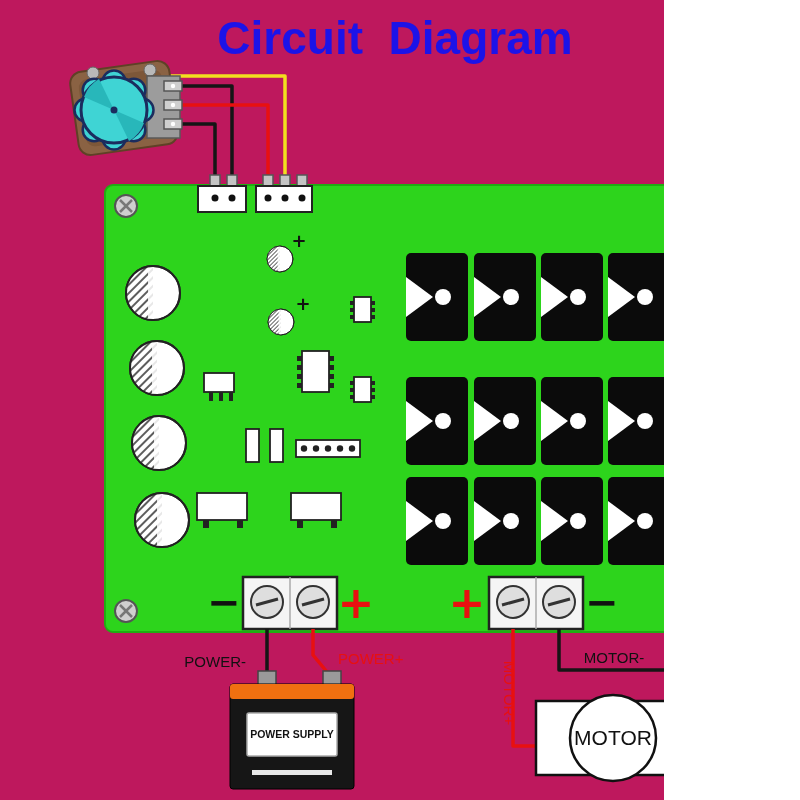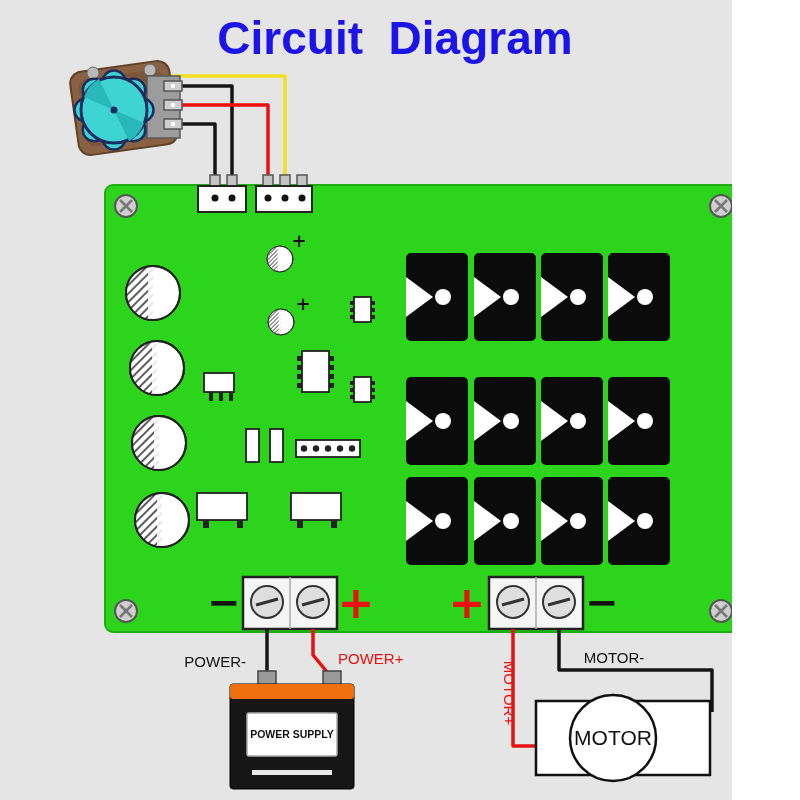--- a/index.html
+++ b/index.html
@@ -1,16 +1,16 @@
 <!DOCTYPE html>
 <html><head>
 <meta charset="utf-8">
 <style>
   html,body{margin:0;padding:0;background:#ffffff;}
-  .stage{position:relative;width:732px;height:800px;background:#e5e5e5;overflow:hidden;
+  .stage{position:relative;width:664px;height:800px;background:#be185d;overflow:hidden;
          font-family:"Liberation Sans",sans-serif;}
   svg{position:absolute;left:0;top:0;}
   .title{font:bold 46px "Liberation Sans",sans-serif;white-space:pre;letter-spacing:0px;}
   .sign-m{font:bold 40px "DejaVu Sans",sans-serif;fill:#111;}
   .sign-p{font:bold 44px "DejaVu Sans",sans-serif;fill:#e81010;}
   .cap-plus{font:bold 18px "DejaVu Sans",sans-serif;fill:#111;}
   .lbl{font:15px "Liberation Sans",sans-serif;fill:#111;}
   .lbl-red{font:15px "Liberation Sans",sans-serif;fill:#e81010;}
   .lbl-small{font:bold 10.5px "Liberation Sans",sans-serif;fill:#111;}
   .motor-t{font:21px "Liberation Sans",sans-serif;fill:#111;}

